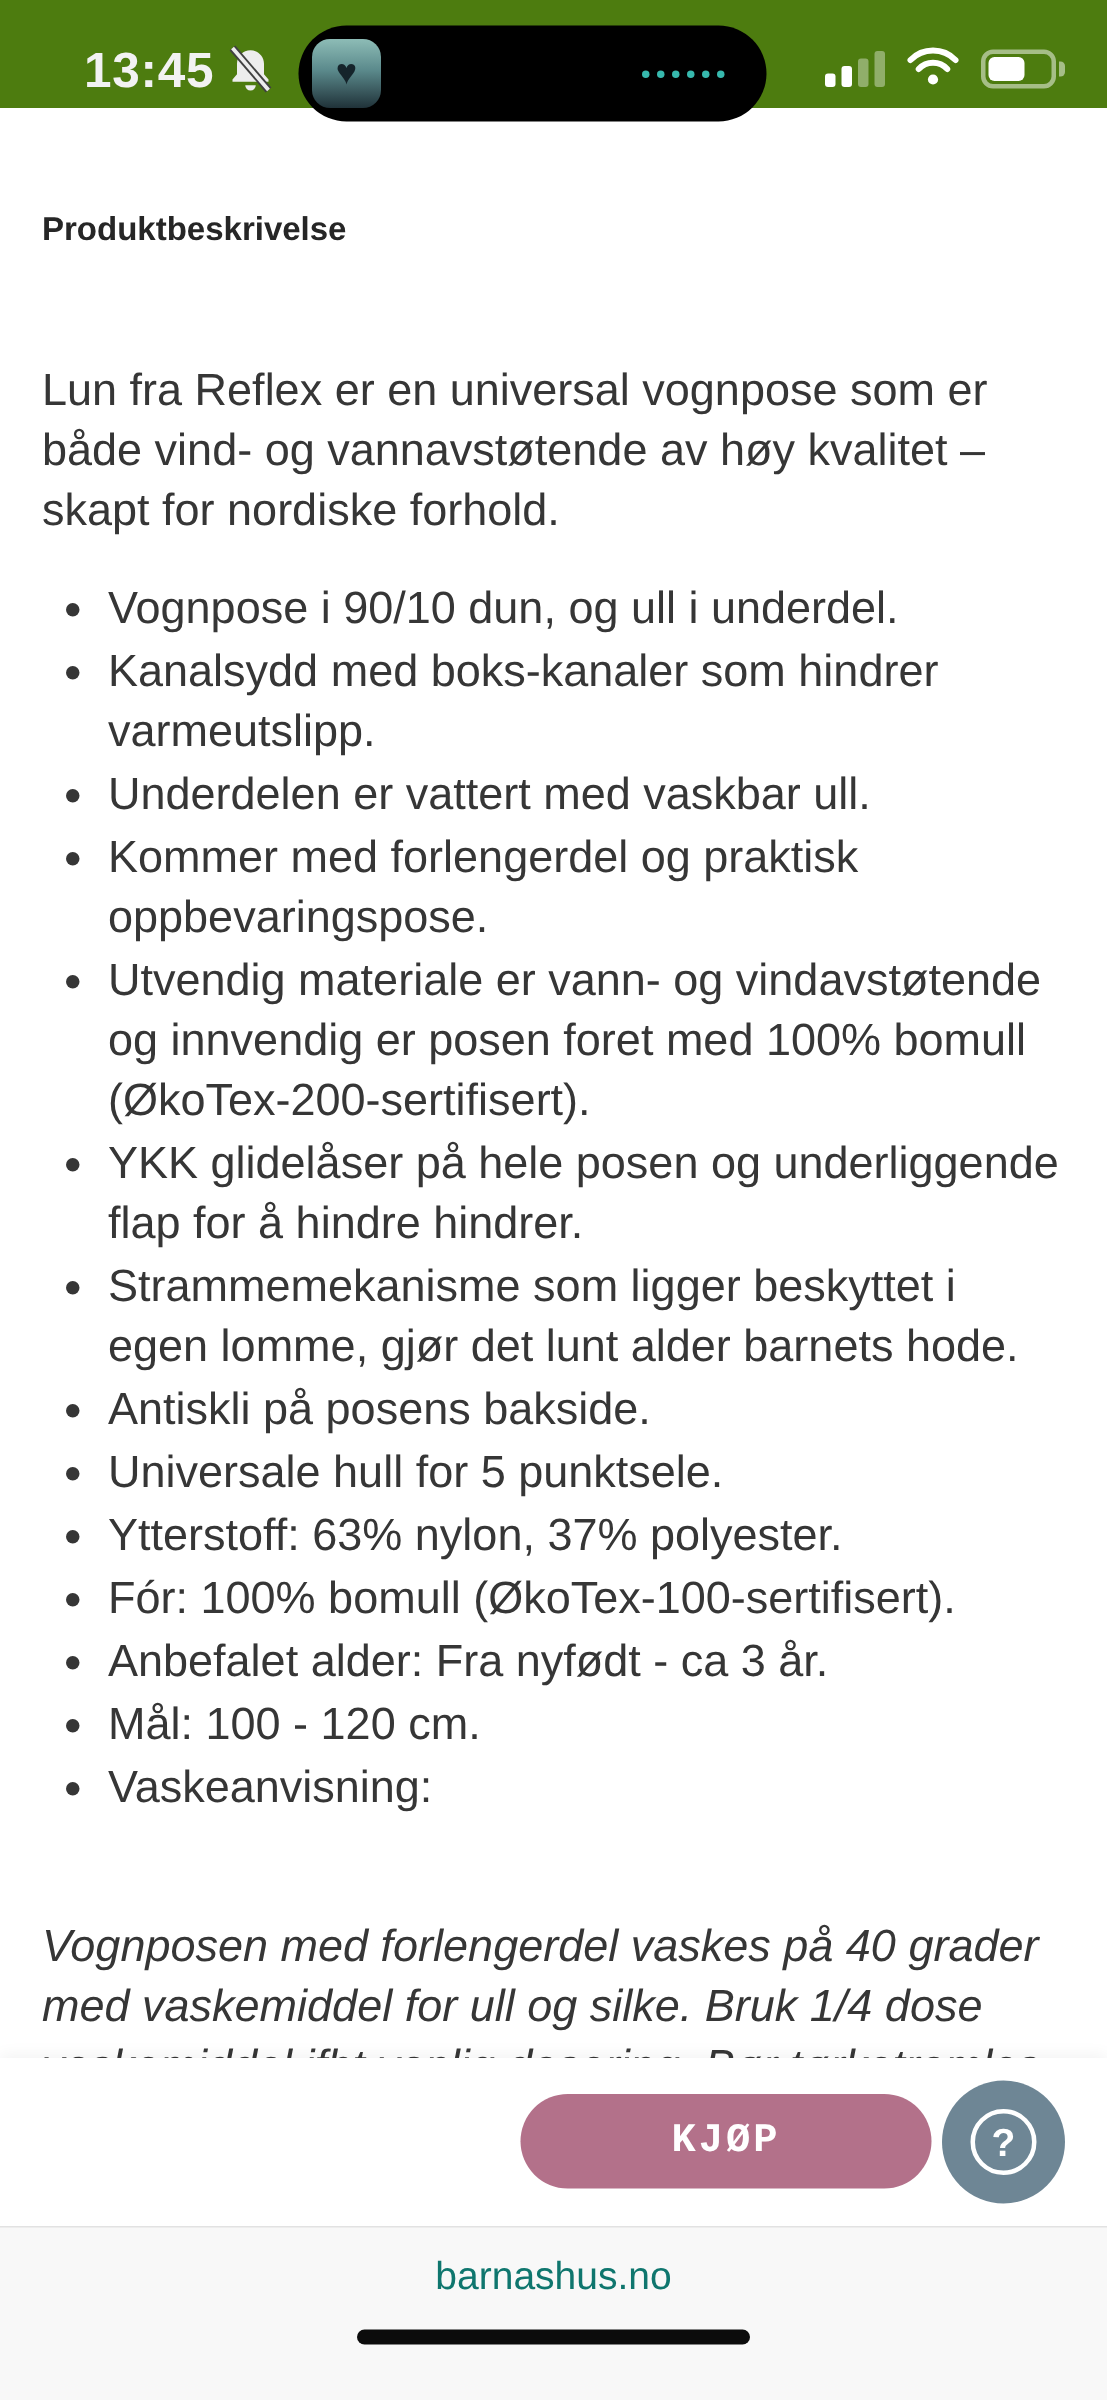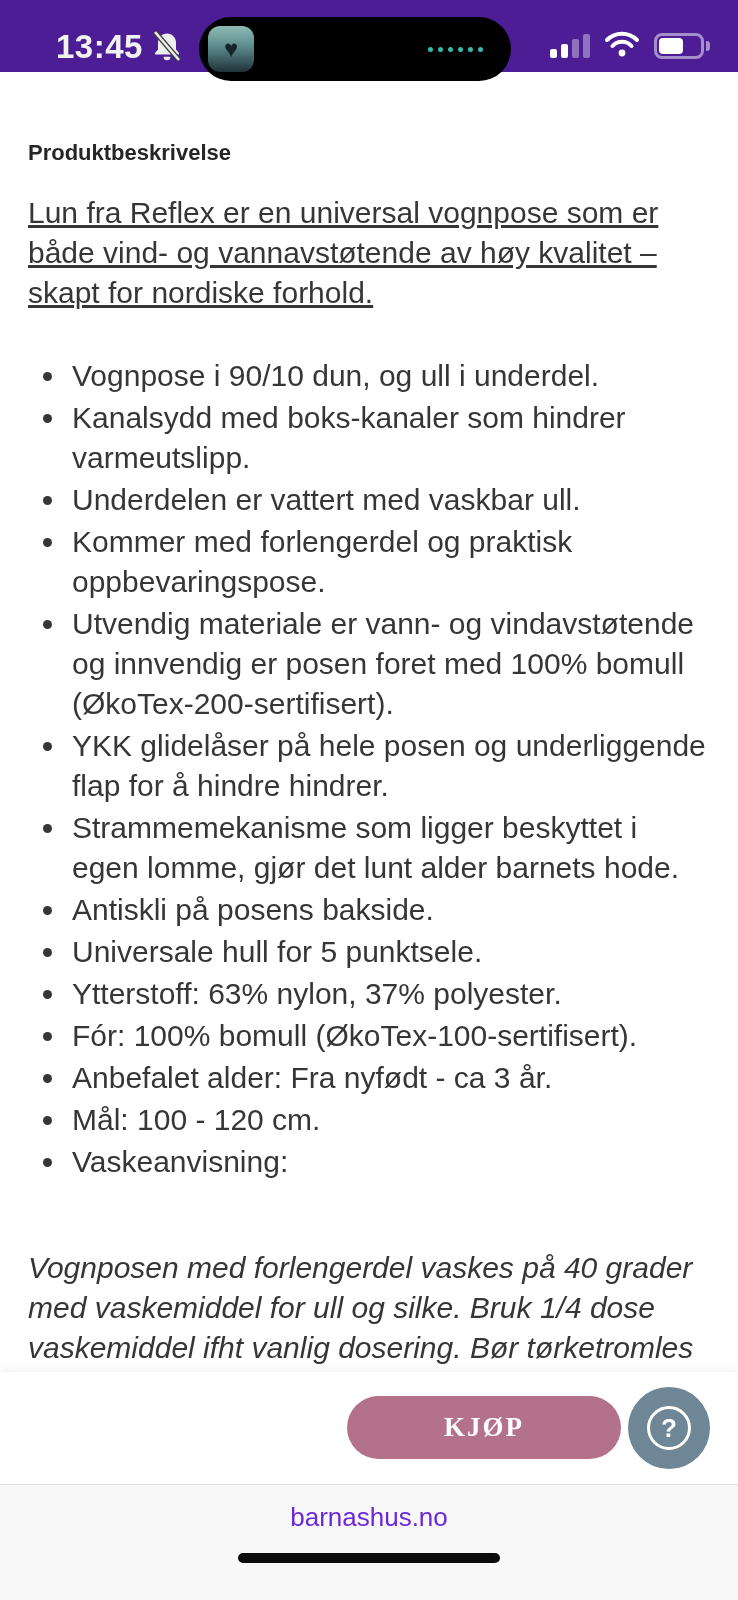--- a/index.html
+++ b/index.html
@@ -2,21 +2,21 @@
 <html><head>
 <meta charset="utf-8">
 <style>
   * { margin:0; padding:0; box-sizing:border-box; }
   html,body { width:738px; height:1600px; }
   body { font-family:"Liberation Sans", sans-serif; background:#ffffff; }
 
   .screen { position:relative; width:738px; height:1600px; overflow:hidden; background:#fff; }
 
   
-  .status-bar { position:absolute; top:0; left:0; width:738px; height:72px; background:#4c1d95; }
+  .status-bar { position:absolute; top:0; left:0; width:738px; height:72px; background:#4d7c0f; }
   .time { position:absolute; left:56px; top:28px; color:#f2f2f2; font-size:33px; font-weight:700; letter-spacing:.5px; }
   .bell { position:absolute; left:152px; top:30px; }
   .island { position:absolute; left:199px; top:17px; width:312px; height:64px; background:#000; border-radius:32px; display:flex; align-items:center; }
   .island-thumb { width:46px; height:46px; margin-left:9px; border-radius:12px;
     background:linear-gradient(#8dbcb6 0%, #5b8a8c 45%, #203239 100%);
     display:flex; align-items:center; justify-content:center; font-size:24px; color:#15242b; }
   .island-dots { margin-left:auto; margin-right:28px; display:flex; gap:5px; }
   .island-dots span { width:5px; height:5px; border-radius:50%; background:#37b9ae; }
   .right-icons { position:absolute; right:28px; top:30px; display:flex; align-items:center; gap:14px; }
   .sig { display:flex; align-items:flex-end; gap:4px; height:24px; }
@@ -27,41 +27,41 @@
   .sig i:nth-child(4){ height:24px; background:rgba(255,255,255,.38); }
   .battery { position:relative; width:56px; height:26px; }
   .battery .shell { position:absolute; left:0; top:0; width:50px; height:26px; border:3px solid rgba(255,255,255,.5); border-radius:8px; }
   .battery .fill { position:absolute; left:5px; top:5px; width:24px; height:16px; border-radius:4px; background:#fff; }
   .battery .tip { position:absolute; right:0; top:8px; width:4px; height:10px; border-radius:0 3px 3px 0; background:rgba(255,255,255,.5); }
 
   
   .content { position:absolute; top:97px; left:0; width:738px; padding:36px 28px 0 28px;
     color:#363636; font-size:30px; line-height:40px; }
   .heading { font-size:22px; line-height:40px; font-weight:700; color:#262626; }
-  .intro { margin-top:20px;text-decoration:underline; }
-  ul.bullets { margin-top:43px; padding-left:40px; list-style:disc; }
+  .intro { margin-top:68px; }
+  ul.bullets { margin-top:25px; padding-left:40px; list-style:disc; }
   ul.bullets li { margin-bottom:2px; padding-left:4px; }
   .outro { margin-top:66px;font-style:italic; }
 
   
   .footer-bar { position:absolute; left:0; top:1372px; width:738px; height:112px; background:#ffffff;
     box-shadow:0 -3px 10px rgba(0,0,0,.05); }
   .buy-btn { position:absolute; left:347px; top:24px; width:274px; height:63px; border:none;
     border-radius:32px; background:#b3718a; color:#ffffff; font-size:27px; font-weight:600;
-    letter-spacing:2px; font-family:Liberation Serif, serif; cursor:pointer; }
+    letter-spacing:2px; font-family:Liberation Mono, monospace; cursor:pointer; }
   .help-btn { position:absolute; left:628px; top:15px; width:82px; height:82px; border-radius:50%;
     background:#6e8695; border:none; display:flex; align-items:center; justify-content:center; cursor:pointer; }
   .help-ring { width:44px; height:44px; border:3px solid #fff; border-radius:50%; color:#fff;
     font-size:26px; font-weight:700; display:flex; align-items:center; justify-content:center;
     font-family:inherit; }
 
   
   .safari-bar { position:absolute; left:0; top:1484px; width:738px; height:116px; background:#f8f8f8;
     border-top:1px solid #e2e2e2; }
-  .url { position:absolute; top:17px; width:100%; text-align:center; font-size:26px; color:#6d28d9; }
+  .url { position:absolute; top:17px; width:100%; text-align:center; font-size:26px; color:#0f766e; }
   .home-indicator { position:absolute; left:238px; top:68px; width:262px; height:10px; border-radius:5px; background:#0c0c0c; }
 </style>
 </head>
 <body>
 
 <div class="screen">
 
   <div class="status-bar">
     <div class="time">13:45</div>
 

